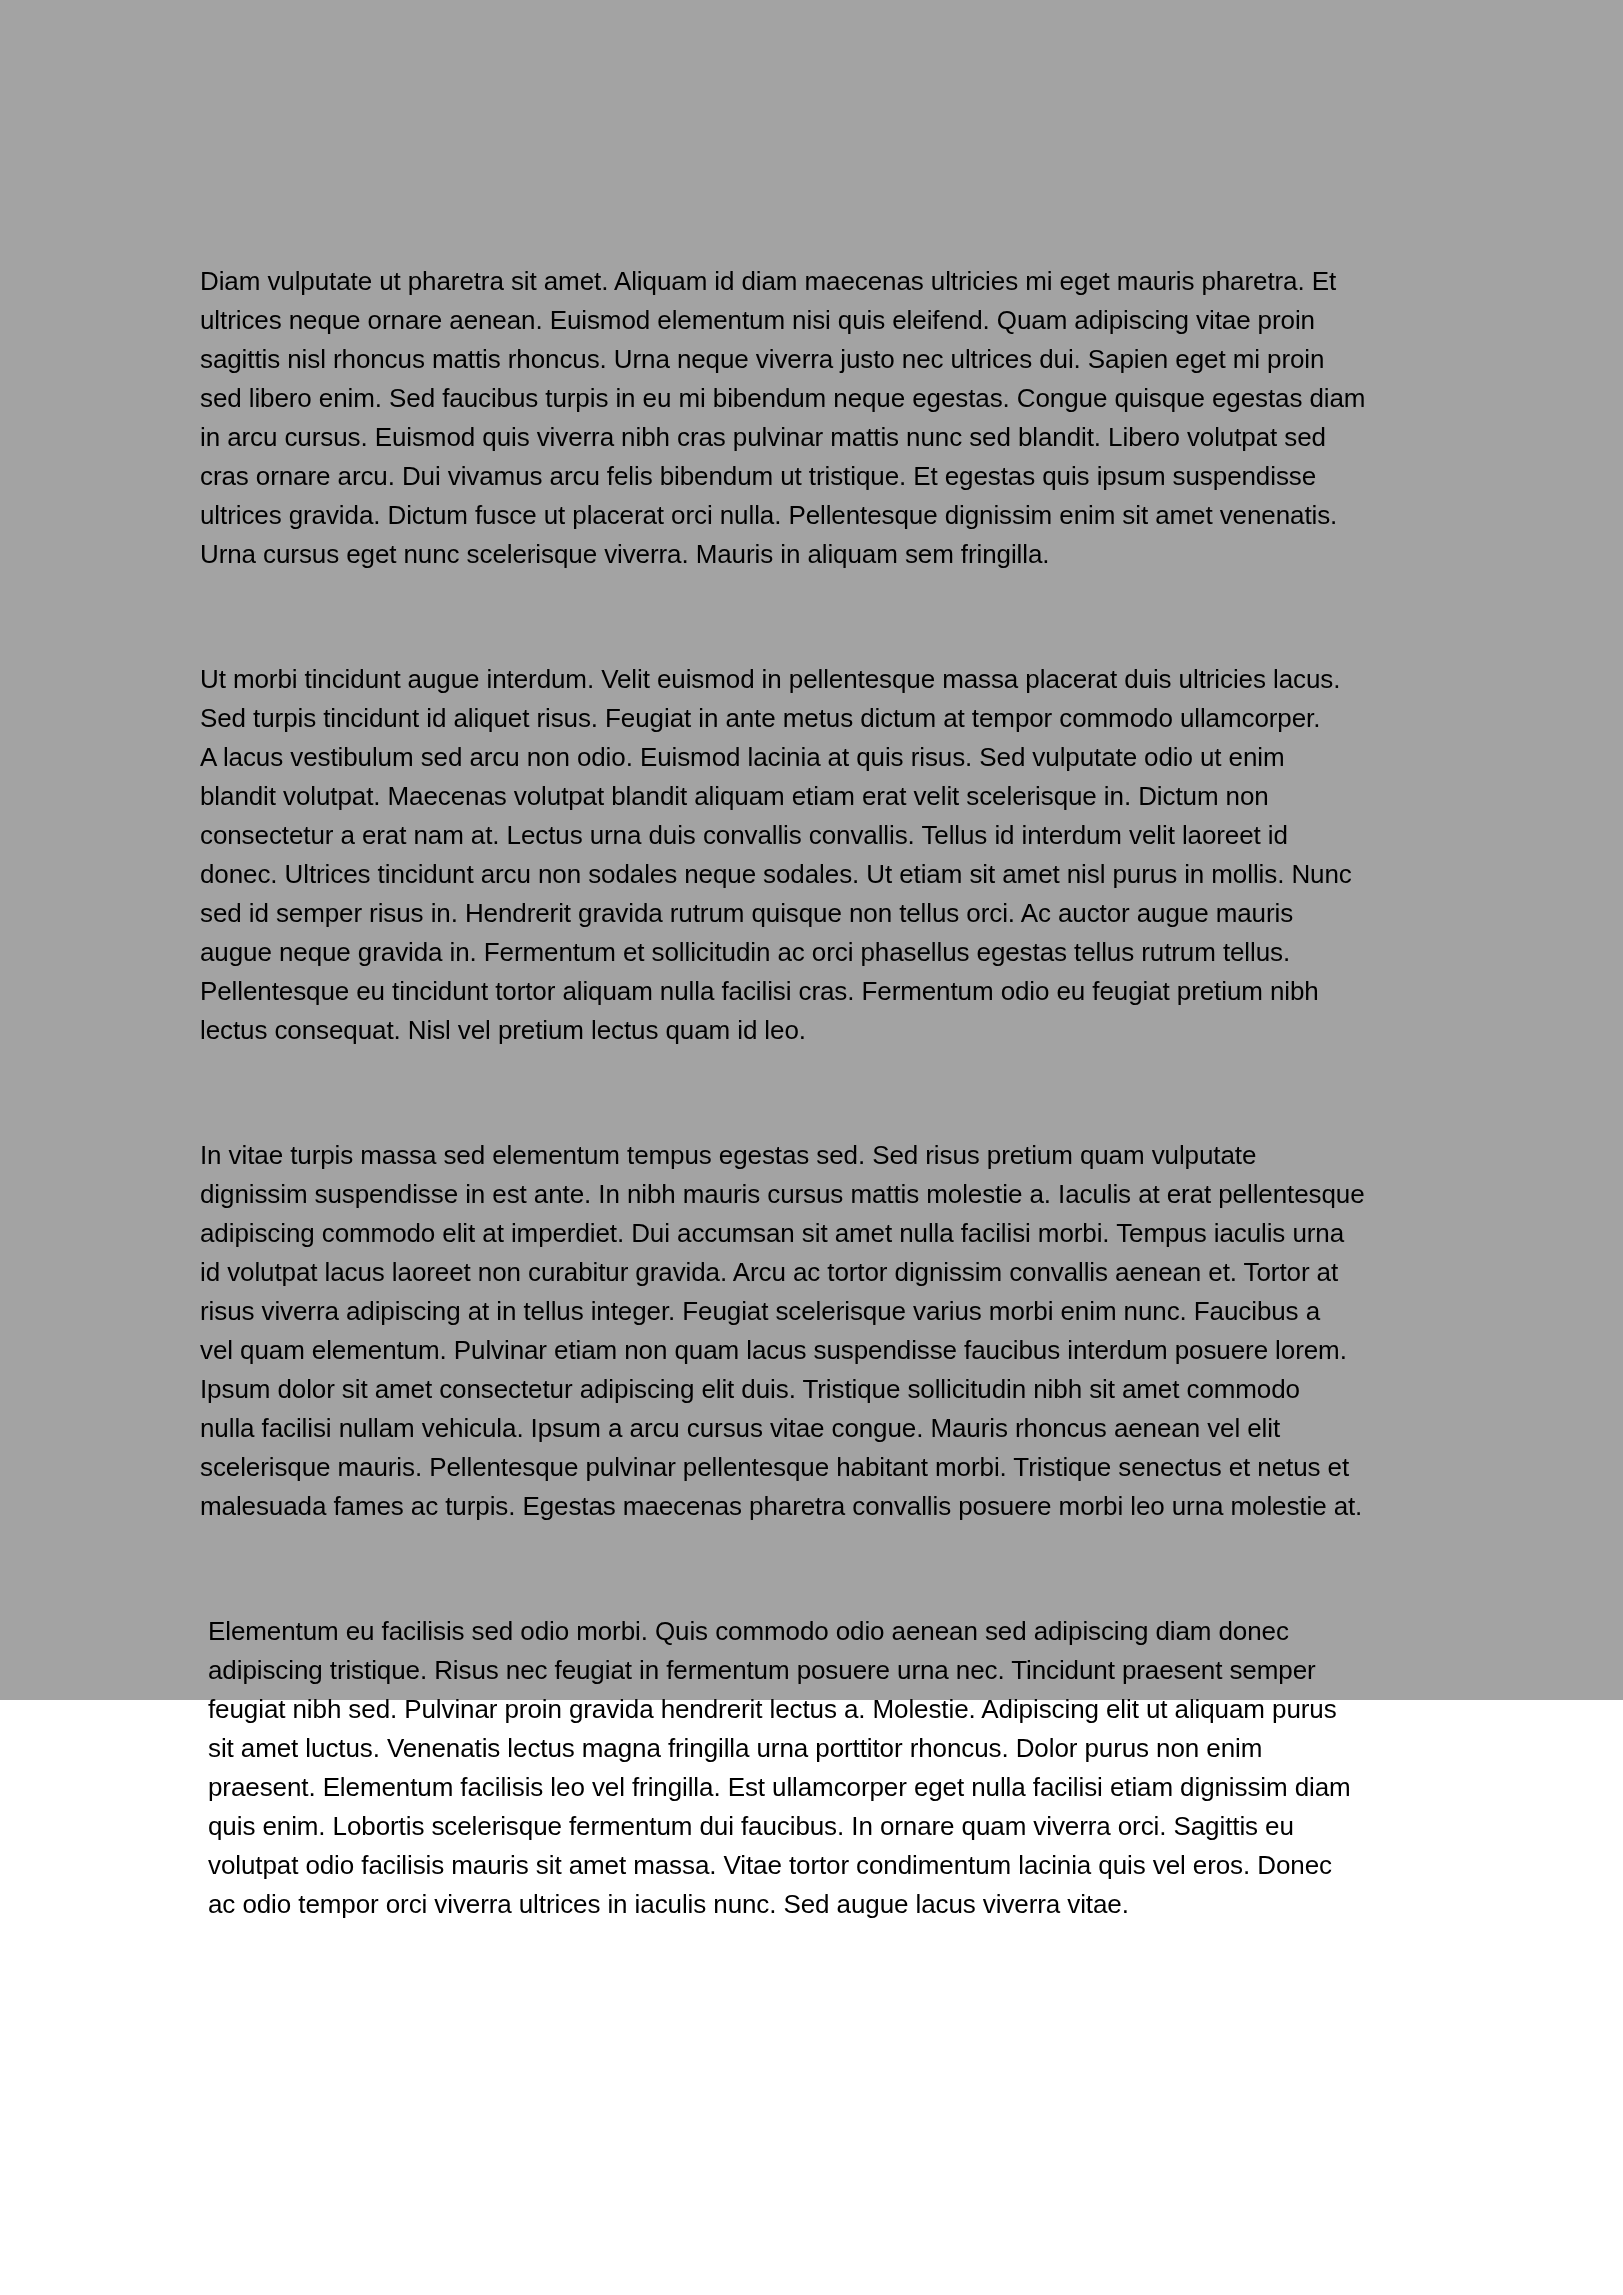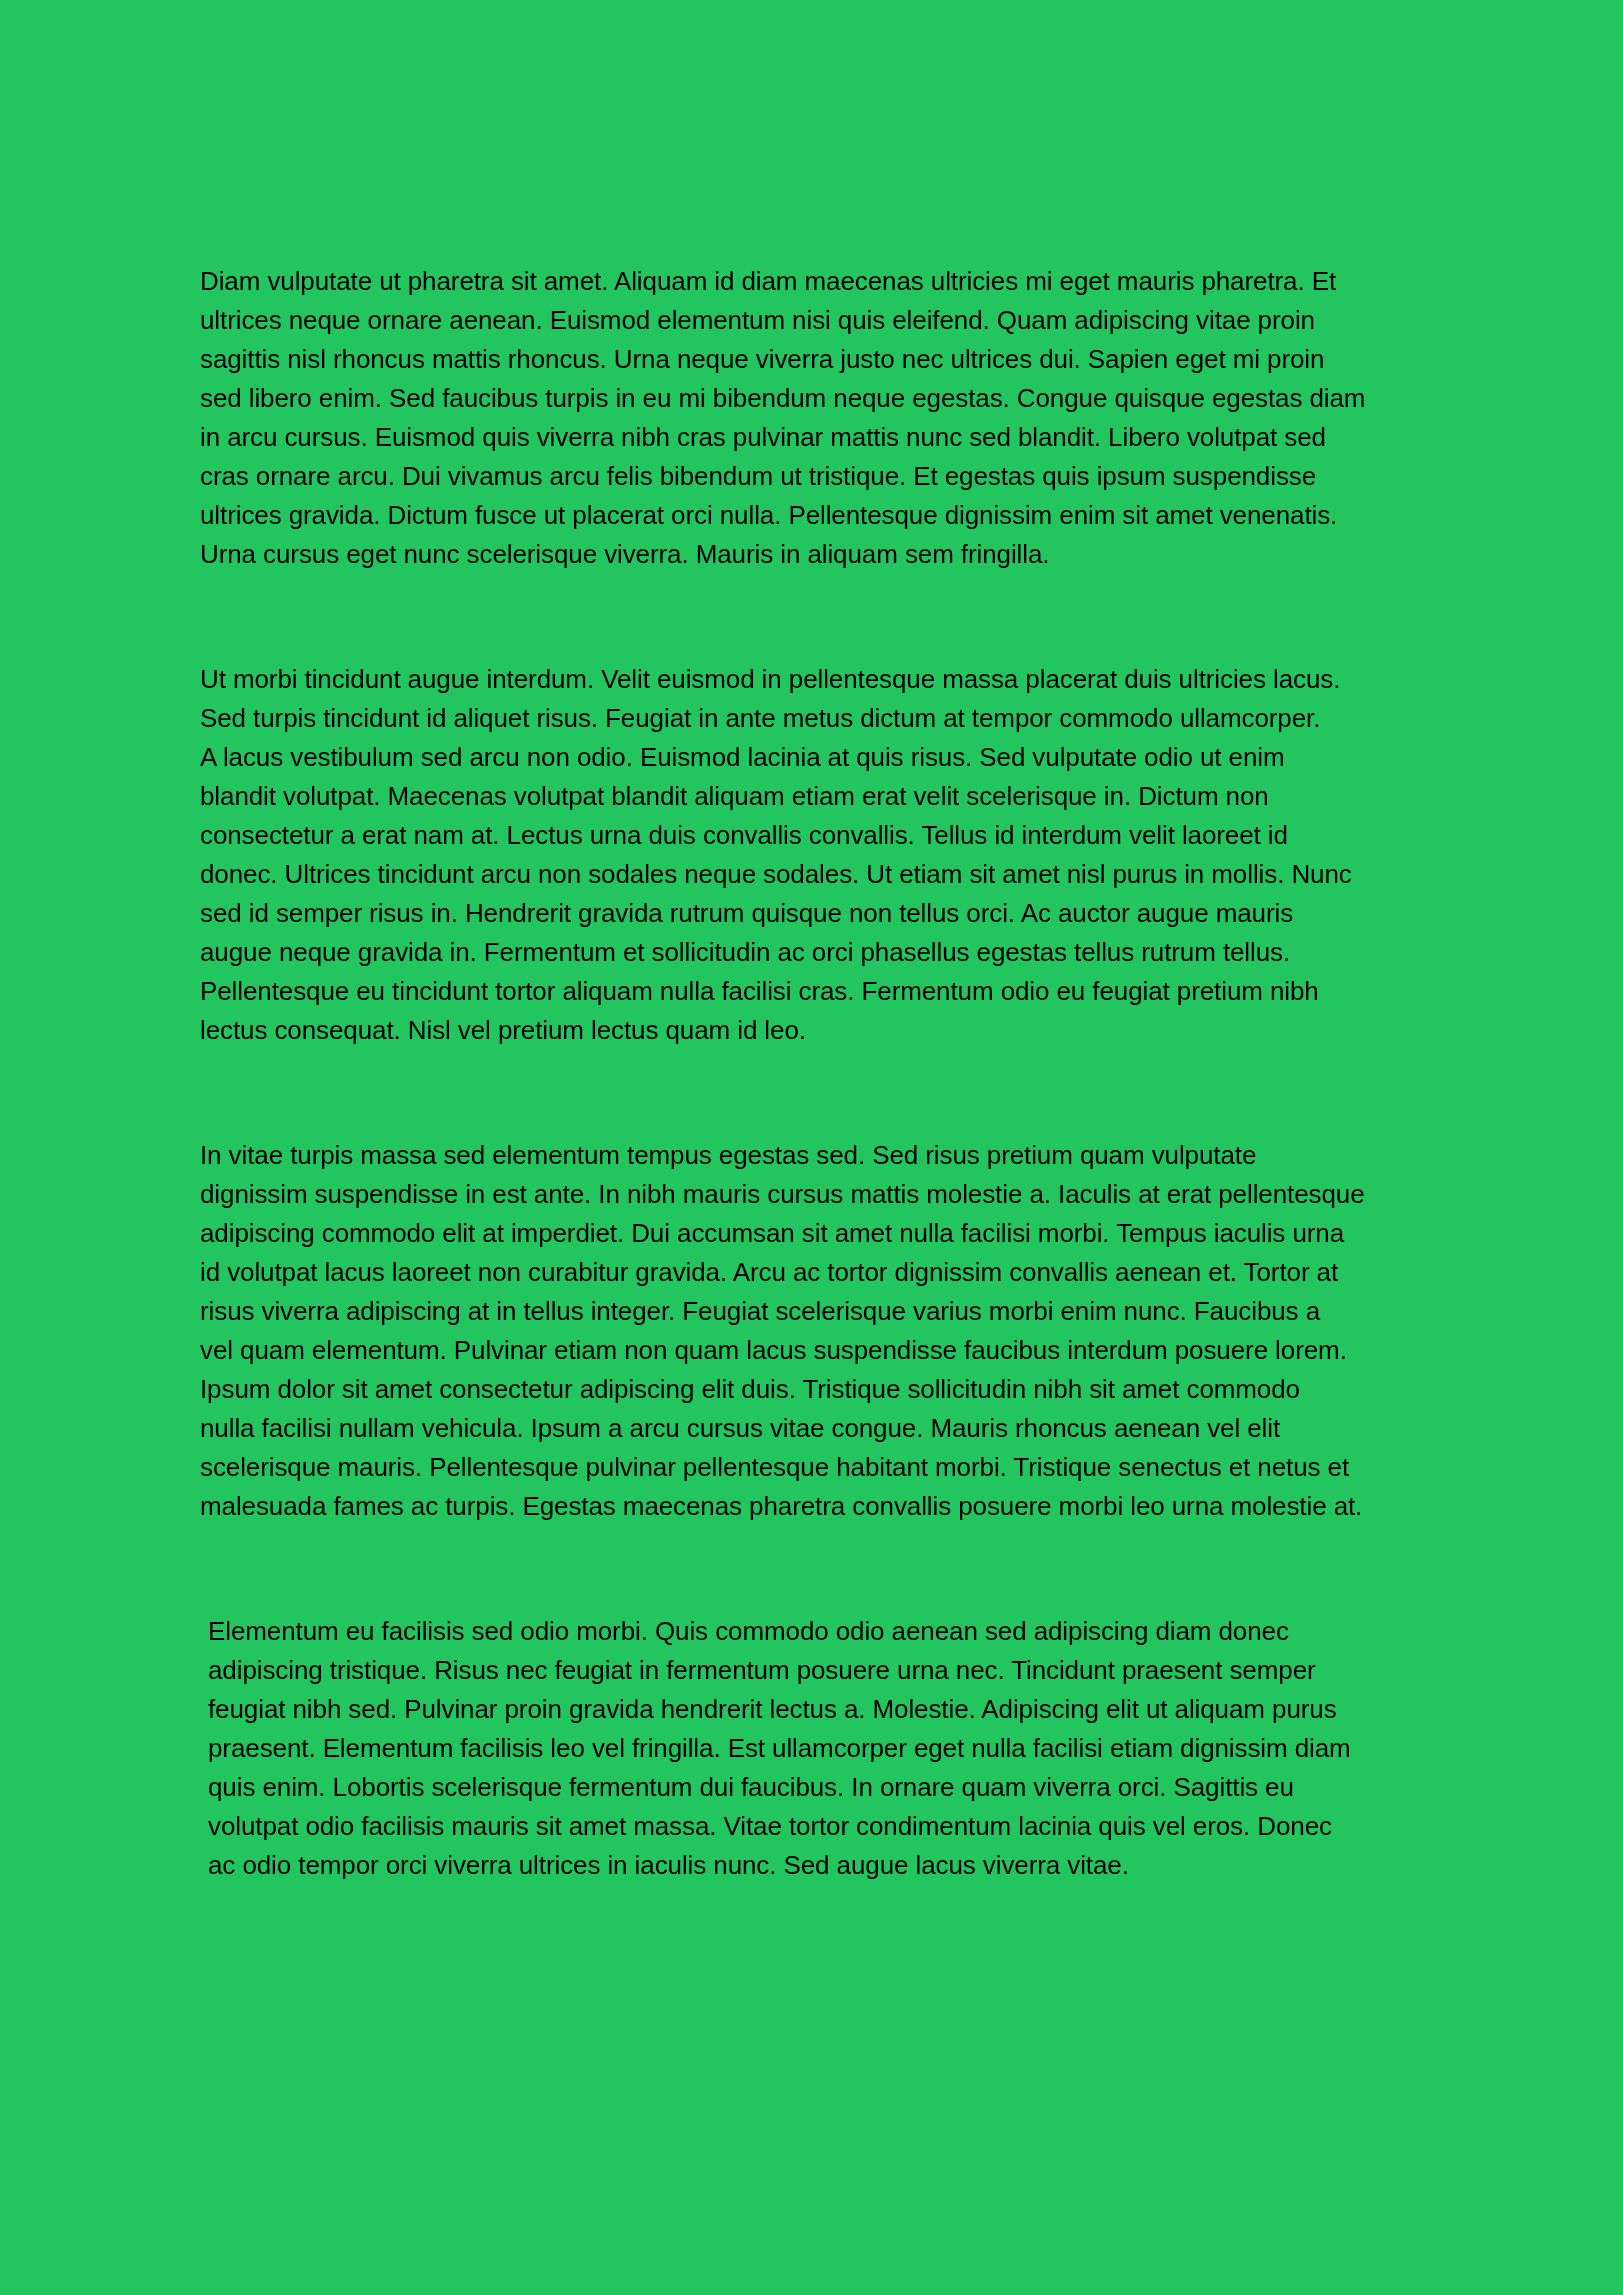--- a/index.html
+++ b/index.html
@@ -13,22 +13,22 @@
     color: #000000;
     font-family: "Liberation Sans", sans-serif;
     position: relative;
     overflow: hidden;
   }
   .page {
     position: absolute;
     left: 0;
     top: 0;
     width: 1623px;
-    height: 2295px;
-    background: #22c55e;
+    height: 1700px;
+    background: #a3a3a3;
   }
   .text-block {
     position: absolute;
     left: 200px;
     top: 262px;
     width: 1230px;
   }
   .paragraph {
     margin: 0 0 86px 0;
   }
@@ -80,20 +80,21 @@
         <div class="line">vel quam elementum. Pulvinar etiam non quam lacus suspendisse faucibus interdum posuere lorem.</div>
         <div class="line">Ipsum dolor sit amet consectetur adipiscing elit duis. Tristique sollicitudin nibh sit amet commodo</div>
         <div class="line">nulla facilisi nullam vehicula. Ipsum a arcu cursus vitae congue. Mauris rhoncus aenean vel elit</div>
         <div class="line">scelerisque mauris. Pellentesque pulvinar pellentesque habitant morbi. Tristique senectus et netus et</div>
         <div class="line">malesuada fames ac turpis. Egestas maecenas pharetra convallis posuere morbi leo urna molestie at.</div>
       </div>
       <div class="paragraph">
         <div class="line">Elementum eu facilisis sed odio morbi. Quis commodo odio aenean sed adipiscing diam donec</div>
         <div class="line">adipiscing tristique. Risus nec feugiat in fermentum posuere urna nec. Tincidunt praesent semper</div>
         <div class="line">feugiat nibh sed. Pulvinar proin gravida hendrerit lectus a. Molestie. Adipiscing elit ut aliquam purus</div>
+        <div class="line">sit amet luctus. Venenatis lectus magna fringilla urna porttitor rhoncus. Dolor purus non enim</div>
         <div class="line">praesent. Elementum facilisis leo vel fringilla. Est ullamcorper eget nulla facilisi etiam dignissim diam</div>
         <div class="line">quis enim. Lobortis scelerisque fermentum dui faucibus. In ornare quam viverra orci. Sagittis eu</div>
         <div class="line">volutpat odio facilisis mauris sit amet massa. Vitae tortor condimentum lacinia quis vel eros. Donec</div>
         <div class="line">ac odio tempor orci viverra ultrices in iaculis nunc. Sed augue lacus viverra vitae.</div>
       </div>
     </div>
 </main>
 
 
 </body></html>

